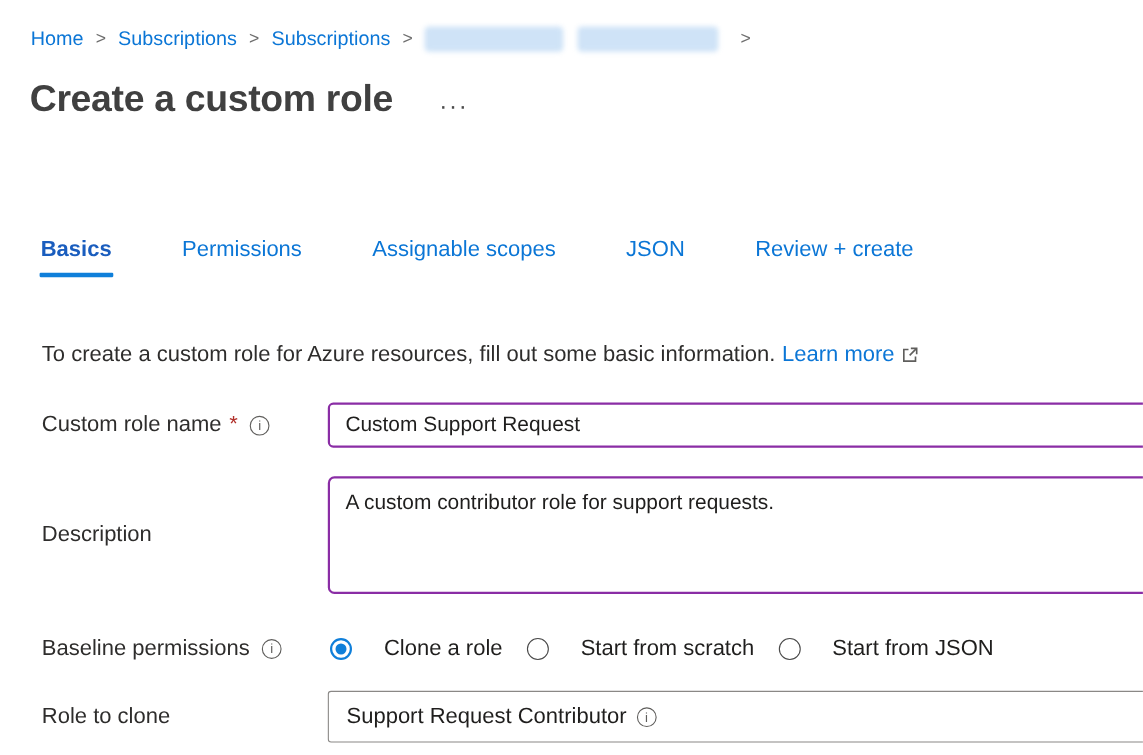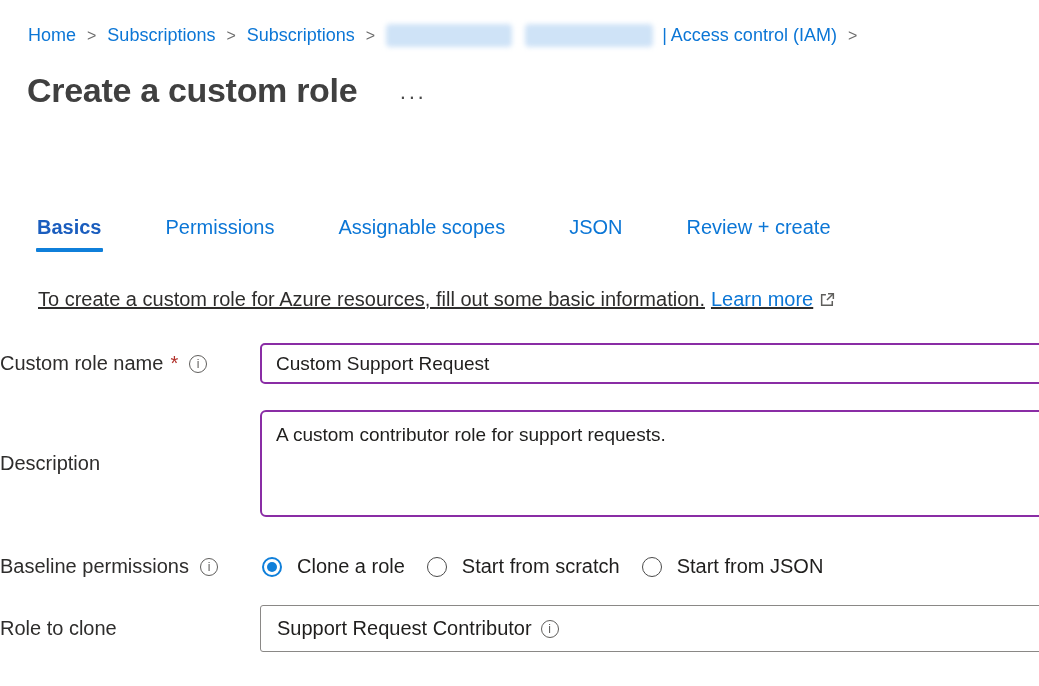--- a/index.html
+++ b/index.html
@@ -24,45 +24,45 @@
   .page-title { font-size:34px; font-weight:bold; color:#404040; letter-spacing:-0.3px; }
   .more-btn { margin-left:42px; color:#4a4a4a; font-size:22px; letter-spacing:1.5px; margin-top:12px; cursor:pointer; line-height:10px; }
 
   
   .tabs { display:flex; padding-left:37px; margin-top:100px; column-gap:64px; font-size:20px; line-height:27px; }
   .tab { color:#0b76d6; cursor:pointer; }
   .tab.active { color:#1a5dbe; font-weight:bold; position:relative; }
   .tab.active::after { content:""; position:absolute; left:-1px; right:-1px; bottom:-11px; height:4px; background:#0f7fda; border-radius:1px; }
 
   
-  .intro { padding-left:38px; margin-top:47px; font-size:20px; color:#2e2d2c; display:flex; align-items:center;text-decoration:underline; }
+  .intro { padding-left:38px; margin-top:70px; font-size:20px; color:#2e2d2c; display:flex; align-items:center; }
   .learn-more { color:#0b76d6; text-decoration:none; margin-left:6px; cursor:pointer; }
   .ext-icon { margin-left:6px; display:inline-flex; }
 
   
-  .form { margin-top:32px; }
+  .form { padding-left:38px; margin-top:32px; }
   .form-row { display:flex; align-items:center; }
   .label-col { width:260px; flex:none; font-size:20px; color:#2e2d2c; display:flex; align-items:center; }
   .control-col { flex:1; margin-right:-8px; }
   .asterisk { color:#b1302a; margin-left:7px; font-size:20px; }
   .info-icon { width:18px; height:18px; border:1.3px solid #5f5e5c; border-radius:50%; display:inline-flex;
                align-items:center; justify-content:center; font-size:12px; color:#5f5e5c; margin-left:11px;
                flex:none; cursor:default; line-height:1; }
   .row-name { height:41px; }
   .row-desc { margin-top:26px; height:107px; }
   .row-radio { margin-top:38px; }
   .row-clone { margin-top:33px; height:35px; }
 
   .text-input { width:100%; height:41px; border:2px solid #8a2da5; border-radius:5px; padding:0 14px;
                 font-size:19px; font-family:inherit; color:#1f1e1d; outline:none; display:block; }
   .textarea { width:100%; height:107px; border:2px solid #8a2da5; border-radius:6px; padding:10px 14px;
               font-size:19px; font-family:inherit; color:#1f1e1d; resize:none; outline:none; display:block; line-height:25px; }
 
   .radio-group { display:flex; align-items:center; gap:22px; padding-left:2px; }
-  .radio-option { display:flex; align-items:center; gap:15px; font-size:20px; color:#1f1e1d; cursor:pointer; }
+  .radio-option { display:flex; align-items:center; gap:29px; font-size:20px; color:#1f1e1d; cursor:pointer; }
   .radio-circle { width:20px; height:20px; border-radius:50%; border:1.5px solid #4a4a4a; flex:none; }
   .radio-circle.checked { border:2px solid #0f7fda; display:flex; align-items:center; justify-content:center; }
   .radio-circle.checked::after { content:""; width:10px; height:10px; border-radius:50%; background:#0f7fda; }
 
   .select-box { width:100%; height:47px; border:1.5px solid #8a8886; border-radius:3px; display:flex;
                 align-items:center; padding:0 16px; font-size:20px; color:#1f1e1d; cursor:pointer; background:#fff; }
   .select-box .info-icon { margin-left:9px; }
 </style>
 </head>
 <body>
@@ -72,21 +72,20 @@
   <span class="crumb-sep">&gt;</span>
   <a>Subscriptions</a>
   <span class="crumb-sep">&gt;</span>
   <a>Subscriptions</a>
   <span class="crumb-sep">&gt;</span>
   <span class="crumb-last">
     <span class="redacted">
       <span class="blur-blob blob1"></span>
       <span class="blur-blob blob2"></span>
     </span>
-    <a>| Access control (IAM)</a>
   </span>
   <span class="crumb-sep">&gt;</span>
 </nav>
 
 <header class="page-header">
   <h1 class="page-title" style="margin:0">Create a custom role</h1>
   <span class="more-btn">···</span>
 </header>
 
 <div class="tabs">

